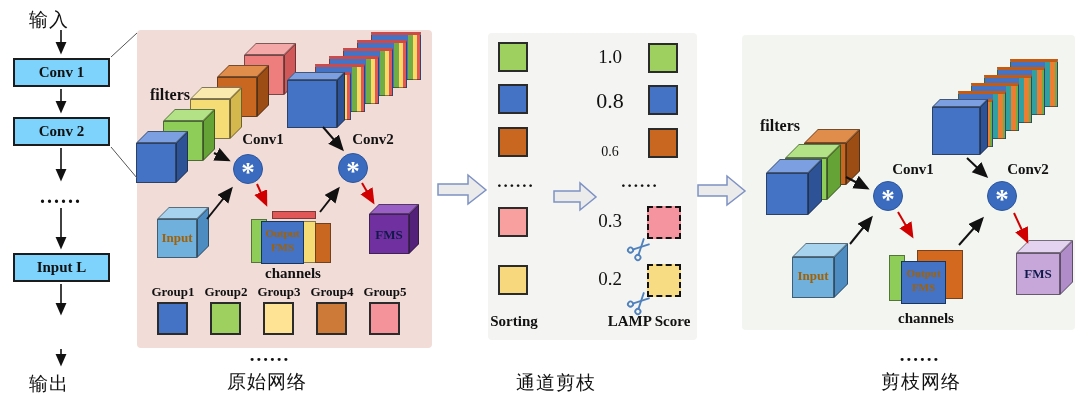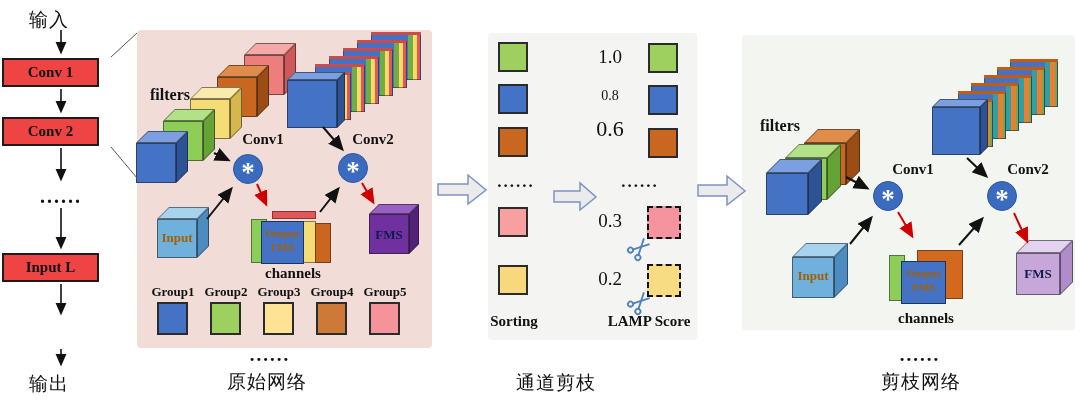--- a/index.html
+++ b/index.html
@@ -3,21 +3,21 @@
 <meta charset="utf-8">
 <style>
   html,body{margin:0;padding:0;background:#fff;}
   .canvas{position:relative;width:1080px;height:410px;background:#ffffff;overflow:hidden;
           font-family:"Liberation Serif","DejaVu Serif",serif;}
   .panel{position:absolute;border-radius:4px;}
   .t{position:absolute;color:#111;z-index:6;}
   .b{font-weight:bold;}
   .ctr{text-align:center;}
   .cjk{font-size:19px;letter-spacing:1px;}
-  .flowbox{position:absolute;left:2px;width:97px;height:29px;background:#ef4444;border:2px solid #1c1c1c;
+  .flowbox{position:absolute;left:13px;width:97px;height:29px;background:#7dd3fc;border:2px solid #1c1c1c;
            box-sizing:border-box;display:flex;align-items:center;justify-content:center;
            font-weight:bold;font-size:15px;color:#111;z-index:2;}
   .dots{font-weight:bold;letter-spacing:2px;color:#111;}
   
   .cube{position:absolute;width:calc(var(--w) + var(--d));height:calc(var(--h) + var(--d));z-index:2;}
   .cube i{position:absolute;display:block;box-sizing:border-box;border:1px solid rgba(25,25,25,.55);}
   .cube .cf{left:0;top:var(--d);width:var(--w);height:var(--h);background:var(--c);}
   .cube .ct{left:0;top:0;width:var(--w);height:var(--d);background:var(--ct);transform:skewX(-45deg);transform-origin:0 100%;}
   .cube .cs{left:var(--w);top:var(--d);width:var(--d);height:var(--h);background:var(--cs);transform:skewY(-45deg);transform-origin:0 0;}
   .cubelbl{position:absolute;z-index:5;font-weight:bold;color:#a16207;text-align:center;}
@@ -138,22 +138,22 @@
 
   <div class="sq" style="left: 498px; top: 42px; background: rgb(158, 208, 95);"></div>
   <div class="sq" style="left: 498px; top: 84px; background: rgb(68, 114, 196);"></div>
   <div class="sq" style="left: 498px; top: 127px; background: rgb(201, 102, 31);"></div>
   <div class="t dots ctr" style="left:486px;top:172px;width:60px;font-size:17px;">......</div>
   <div class="sq" style="left: 498px; top: 207px; background: rgb(248, 160, 160);"></div>
   <div class="sq" style="left: 498px; top: 265px; background: rgb(247, 216, 124);"></div>
   <div class="t b ctr" style="left:479px;top:313px;width:70px;font-size:15px;">Sorting</div>
 
   <div class="t ctr" style="left:592px;top:46px;width:36px;font-size:19px;">1.0</div>
-  <div class="t ctr" style="left:592px;top:88px;width:36px;font-size:14px;">0.8</div>
-  <div class="t ctr" style="left:592px;top:116px;width:36px;font-size:22px;">0.6</div>
+  <div class="t ctr" style="left:592px;top:88px;width:36px;font-size:22px;">0.8</div>
+  <div class="t ctr" style="left:592px;top:144px;width:36px;font-size:14px;">0.6</div>
   <div class="t dots ctr" style="left:610px;top:172px;width:60px;font-size:17px;">......</div>
   <div class="t ctr" style="left:592px;top:210px;width:36px;font-size:19px;">0.3</div>
   <div class="t ctr" style="left:592px;top:268px;width:36px;font-size:19px;">0.2</div>
 
   <div class="sq" style="left: 648px; top: 43px; background: rgb(158, 208, 95);"></div>
   <div class="sq" style="left: 648px; top: 85px; background: rgb(68, 114, 196);"></div>
   <div class="sq" style="left: 648px; top: 128px; background: rgb(201, 102, 31);"></div>
   <div class="sq dash" style="left: 647px; top: 206px; background: rgb(245, 147, 158);"></div>
   <div class="sq dash" style="left: 647px; top: 264px; background: rgb(248, 220, 132);"></div>
   <div class="t b ctr" style="left:594px;top:313px;width:110px;font-size:15px;">LAMP Score</div>

